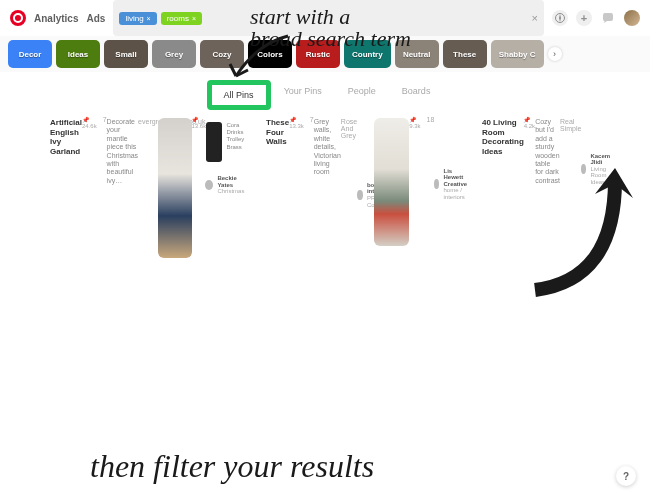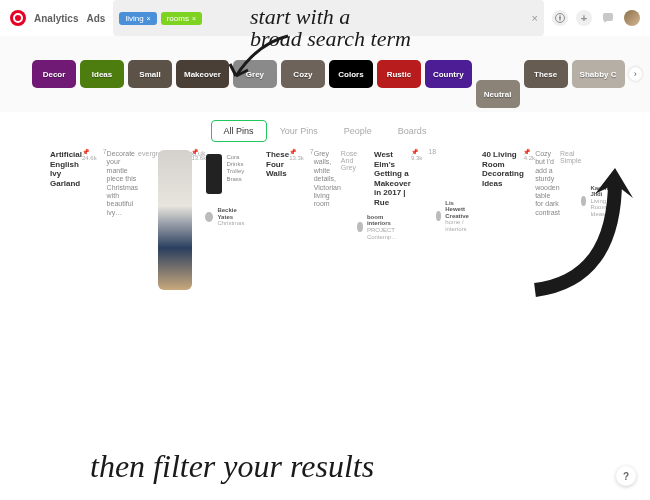--- a/index.html
+++ b/index.html
@@ -14,21 +14,21 @@
 .clear{color:#999;font-size:11px;cursor:pointer}
 .icn{width:16px;height:16px;border-radius:50%;display:flex;align-items:center;justify-content:center;font-size:11px;color:#8e8e8e}
 .icn.compass{background:#efefef}
 .icn.plus{background:#efefef;font-weight:700}
 .avatar{width:16px;height:16px;border-radius:50%;background:linear-gradient(135deg,#8b6f47,#d4b896)}
 .filters{display:flex;gap:4px;padding:4px 8px;overflow:hidden;align-items:center;background:#fafafa}
 .chip{flex:0 0 auto;height:28px;min-width:44px;padding:0 8px;border-radius:5px;display:flex;align-items:center;justify-content:center;font-size:8px;font-weight:700;color:#fff;text-shadow:0 1px 1px rgba(0,0,0,.4)}
 .chev{width:14px;height:14px;border-radius:50%;background:#fff;box-shadow:0 0 3px rgba(0,0,0,.2);display:flex;align-items:center;justify-content:center;font-size:9px;color:#555}
 .tabs{display:flex;justify-content:center;gap:0;padding:8px 0 4px}
 .tab{font-size:9px;padding:5px 12px;color:#aaa;border:1px solid transparent}
-.tab.active{color:#333;border:1px solid #22c55e;border-radius:4px;background:#fff}
+.tab.active{color:#333;border:5px solid #22c55e;border-radius:4px;background:#fff}
 .grid{display:flex;gap:10px;padding:4px 50px;align-items:flex-start}
 .pin{width:98px;display:flex;flex-direction:row}
 .thumb{width:100%;border-radius:6px;margin-bottom:4px}
 .ptitle{font-size:8px;font-weight:700;color:#333;line-height:1.2;margin-bottom:2px}
 .pdesc{font-size:7px;color:#888;line-height:1.2;margin-bottom:3px}
 .psrc{font-size:7px;color:#aaa;margin-bottom:4px}
 .stats{display:flex;gap:6px;font-size:7px;color:#aaa;position:relative;top:-2px}
 .prow{display:flex;justify-content:space-between;align-items:flex-start}
 .auth{display:flex;gap:4px;align-items:center}
 .aava{width:10px;height:10px;border-radius:50%;background:#bbb}
@@ -77,30 +77,29 @@
   <div class="icn plus">+</div>
   <div class="icn">
     <svg width="12" height="12" viewBox="0 0 12 12">
         <path d="M1 3 Q1 1 3 1 L9 1 Q11 1 11 3 L11 7 Q11 9 9 9 L5 9 L2 11 L2.5 9 Q1 9 1 7 Z" fill="#c8c8c8"></path>
       </svg>
   </div>
   <div class="avatar"></div>
 </div>
 
 <div class="filters" id="filters">
-    <div class="chip" style="background: #701a75; margin-left: 24px;">Decor</div>
+    <div class="chip" style="background: #3b82f6;">Decor</div>
     <div class="chip" style="background: #4d7c0f;">Ideas</div>
     <div class="chip" style="background: rgb(92, 82, 72);">Small</div>
-    <div class="chip" style="background: rgb(74, 63, 54);">Makeover</div>
     <div class="chip" style="background: rgb(138, 138, 138);">Grey</div>
     <div class="chip" style="background: rgb(110, 99, 90);">Cozy</div>
     <div class="chip" style="background: #000000;">Colors</div>
     <div class="chip" style="background: #b91c1c;">Rustic</div>
-    <div class="chip" style="background: #4c1d95;">Country</div>
-    <div class="chip" style="background: rgb(139, 131, 120); margin-top: 40px;">Neutral</div>
+    <div class="chip" style="background: #0f766e;">Country</div>
+    <div class="chip" style="background: rgb(139, 131, 120);">Neutral</div>
     <div class="chip" style="background: rgb(102, 92, 82);">These</div>
     <div class="chip" style="background: rgb(181, 175, 166);">Shabby C</div>
     <div class="chev">›</div>
   </div>
 
 <div class="tabs">
   <div class="tab active">All Pins</div>
   <div class="tab">Your Pins</div>
   <div class="tab">People</div>
   <div class="tab">Boards</div>
@@ -158,23 +157,20 @@
         <div class="aava"></div>
         <div class="ainfo">
           <div class="aname">boom interiors</div>
           <div class="aboard">PROJECT Contemp…</div>
         </div>
       </div>
     </div>
     <div class="pin">
       <div class="thumb" style="height: 128px; background: linear-gradient(rgb(239, 237, 232) 0%, rgb(226, 222, 213) 40%, rgb(122, 138, 122) 65%, rgb(201, 79, 63) 75%, rgb(212, 207, 197) 100%);"></div>
       <div class="prow">
-        <div style="flex: 1 1 0%;">
-          <div class="ptitle">West Elm's Getting a Makeover in 2017 | Rue</div>
-        </div>
         <div class="stats">
           <span style="font-size: 6px;">📌 9.3k</span>
           <span>18</span>
         </div>
       </div>
       <div class="auth">
         <div class="aava"></div>
         <div class="ainfo">
           <div class="aname">Lis Hewett Creative</div>
           <div class="aboard">home / interiors</div>

